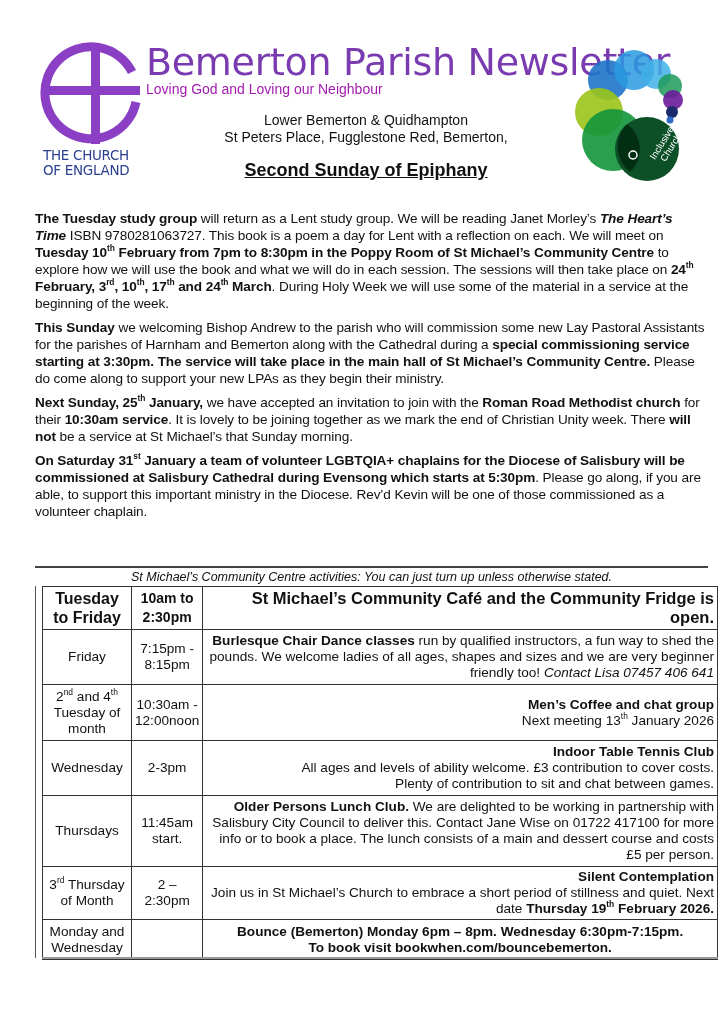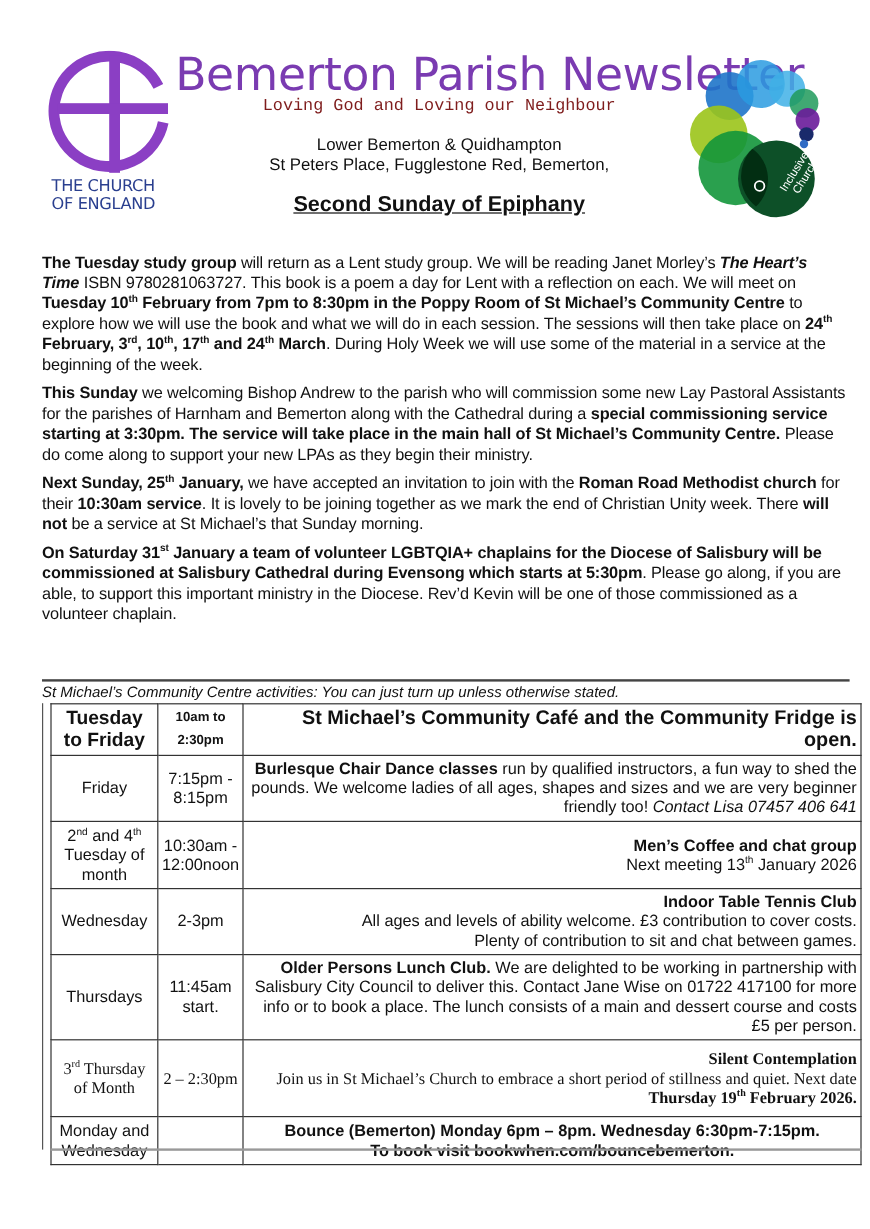--- a/index.html
+++ b/index.html
@@ -1,38 +1,38 @@
 <!DOCTYPE html>
 <html><head>
 <meta charset="utf-8">
 <style>
   html, body { margin:0; padding:0; background:#ffffff; }
   body { width:725px; height:1024px; position:relative; overflow:hidden; font-family:"Liberation Sans", sans-serif; color:#111; }
   .logo-coe { position:absolute; left:40px; top:42px; width:110px; height:140px; }
   .logo-coe svg { display:block; }
   .coe-text { position:absolute; left:43px; top:148px; width:110px; font-family:"DejaVu Sans", sans-serif; font-size:13.5px; line-height:15px; color:#2a3f8f; letter-spacing:-0.3px; }
   .title { position:absolute; left:146px; top:40px; width:440px; text-align:center; font-family:"DejaVu Sans", sans-serif; font-size:38px; color:#7a3bb1; letter-spacing:-0.3px; white-space:nowrap; }
-  .tagline { position:absolute; left:146px; top:81px; width:440px; text-align:center; font-family:Liberation Mono, monospace; font-size:14px; color:#7f1d1d; }
+  .tagline { position:absolute; left:146px; top:81px; width:440px; text-align:left; font-family:Liberation Sans, sans-serif; font-size:14px; color:#a21caf; }
   .address { position:absolute; left:146px; top:112px; width:440px; text-align:center; font-size:14px; line-height:17px; }
   .date-heading { position:absolute; left:146px; top:160px; width:440px; text-align:center; font-weight:bold; font-size:18px; line-height:21px; text-decoration:underline; }
   .date-heading sup { font-size:11px; }
   .logo-ic { position:absolute; left:572px; top:42px; width:120px; height:140px; }
   .content { position:absolute; left:35px; top:210px; width:672px; font-size:13.6px; line-height:17px; letter-spacing:-0.1px; }
   .content p { margin:0 0 7px 0; }
   sup { font-size:0.62em; line-height:0; vertical-align:super; }
   .rule { position:absolute; left:35px; top:566px; width:673px; height:0; border-top:2px solid #444; }
-  .caption { position:absolute; left:35px; top:570px; width:673px; text-align:left; font-style:italic; font-size:12.5px; }
+  .caption { position:absolute; left:35px; top:570px; width:673px; text-align:center; font-style:italic; font-size:12.5px; }
   table.activities { position:absolute; left:42px; top:586px; width:676px; border-collapse:collapse; font-size:13.6px; line-height:16px; }
   table.activities td { border:1px solid #333; vertical-align:middle; padding:1px 3px;margin-top:21px; }
   .activities-left-rule { position:absolute; left:35px; top:586px; width:0; height:372px; border-left:1px solid #555; }
   td.c1 { width:82px; text-align:center; }
   td.c2 { width:64px; text-align:center; }
   td.c3 { text-align:right; }
   .hdr td { font-weight:bold; font-size:16px; line-height:19px; }
-  .hdr td.c2 { font-size:11px; }
+  .hdr td.c2 { font-size:14px; }
   .hdr td.c3 { font-size:16.5px; }
   .center { text-align:center !important; font-weight:bold; }
   .table-shadow { position:absolute; left:42px; top:957px; width:676px; height:2px; background:#999; }
   .b { font-weight:bold; }
   .i { font-style:italic; }
 </style>
 </head>
 <body>
 
 <div class="logo-coe">
@@ -107,21 +107,21 @@
       <tr style="height: 55px;">
         <td class="c1"><span>Wednesday</span></td>
         <td class="c2"><span>2-3pm</span></td>
         <td class="c3"><span class="b">Indoor Table Tennis Club</span><br><span>All ages and levels of ability welcome. £3 contribution to cover costs.</span><br><span>Plenty of contribution to sit and chat between games.</span></td>
       </tr>
       <tr style="height: 71px;">
         <td class="c1"><span>Thursdays</span></td>
         <td class="c2"><span>11:45am start.</span></td>
         <td class="c3"><span class="b">Older Persons Lunch Club.</span><span> We are delighted to be working in partnership with Salisbury City Council to deliver this. Contact Jane Wise on 01722 417100 for more info or to book a place.  The lunch consists of a main and dessert course and costs £5 per person.</span></td>
       </tr>
-      <tr style="height: 64px; font-family: Liberation Serif, serif;">
+      <tr style="height: 53px;">
         <td class="c1"><span>3</span><sup>rd</sup><span> Thursday of Month</span></td>
         <td class="c2"><span>2 – 2:30pm</span></td>
         <td class="c3"><span class="b">Silent Contemplation</span><br><span>Join us in St Michael’s Church to embrace a short period of stillness and quiet. Next date </span><span class="b">Thursday 19</span><sup class="b">th</sup><span class="b"> February 2026.</span></td>
       </tr>
       <tr style="height: 40px;">
         <td class="c1"><span>Monday and Wednesday</span></td>
         <td class="c2"></td>
         <td class="c3 center"><span class="b">Bounce (Bemerton) Monday 6pm – 8pm. Wednesday 6:30pm-7:15pm.</span><br><span class="b">To book visit bookwhen.com/bouncebemerton.</span></td>
       </tr>
     </tbody>

